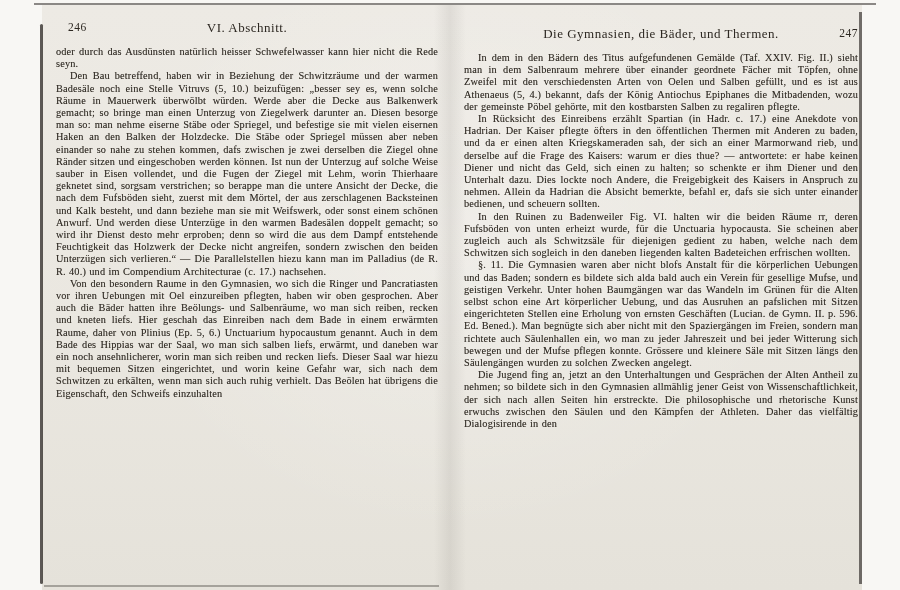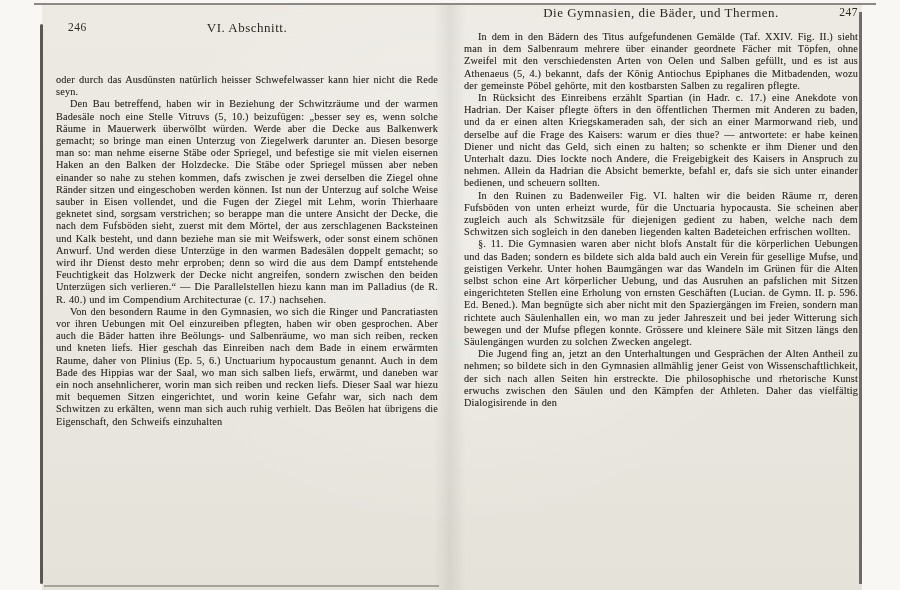--- a/index.html
+++ b/index.html
@@ -20,21 +20,21 @@
     background:linear-gradient(90deg,rgba(0,0,0,0) 0%,rgba(40,35,30,.08) 50%,rgba(0,0,0,0) 100%);
   }
   .edge{position:absolute;background:rgba(48,44,40,.78);}
   .edge-top{left:34px;top:3px;width:842px;height:2px;opacity:.7;}
   .edge-left{left:40px;top:24px;width:3px;height:560px;border-radius:2px;}
   .edge-right{left:859px;top:12px;width:3px;height:572px;opacity:.85;}
   .edge-bottom-left{left:44px;top:585px;width:395px;height:2px;opacity:.45;}
 
   .page{position:absolute;color:#2e2922;}
   .page-left{left:56px;top:20px;width:382px;}
-  .page-right{left:464px;top:5px;width:394px;}
+  .page-right{left:464px;top:26px;width:394px;}
 
   .pagehead{position:relative;height:26px;}
   .runhead{
     display:block;text-align:center;
     font-size:13px;letter-spacing:.5px;color:#2c2721;
   }
   .pagenum{
     position:absolute;top:1px;font-size:11.5px;font-style:normal;
     letter-spacing:.5px;color:#2c2721;
   }
@@ -42,21 +42,21 @@
   .page-right .pagenum{right:0;text-align:center;}
 
   .body{
     font-size:10.3px;line-height:12.2px;text-align:justify;
     letter-spacing:.15px;word-spacing:.6px;
     color:#322d26;
     text-shadow:0 0 .4px rgba(55,50,44,.45);
     hyphens:auto;
   }
   .body p{margin:0;text-indent:14px;}
-  .page-left .body p:first-child{text-indent:0;margin-top:28px;}
+  .page-left .body p:first-child{text-indent:0;}
 </style>
 </head>
 <body>
 
 <div class="scan">
   <div class="paper"></div>
   <div class="gutter"></div>
   <div class="edge edge-top"></div>
   <div class="edge edge-left"></div>
   <div class="edge edge-right"></div>

